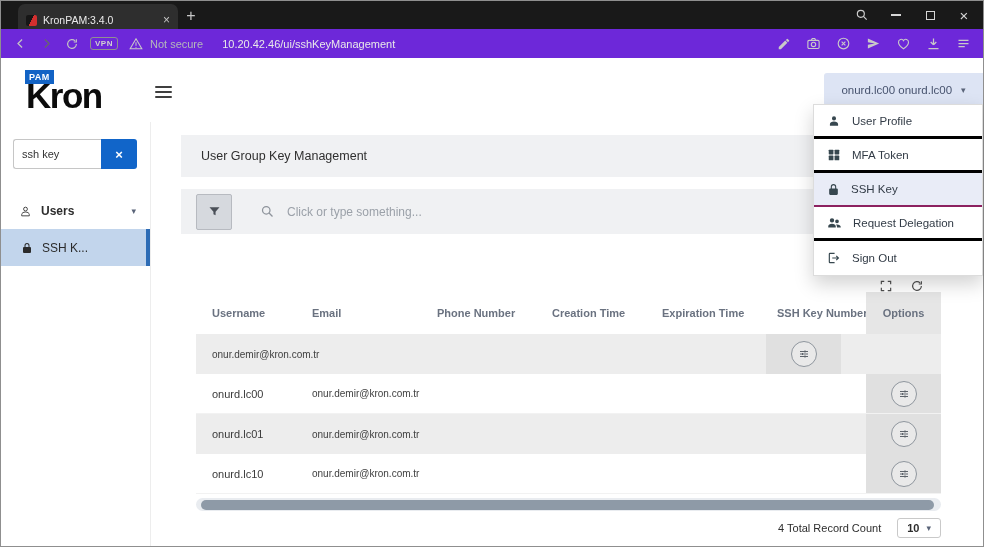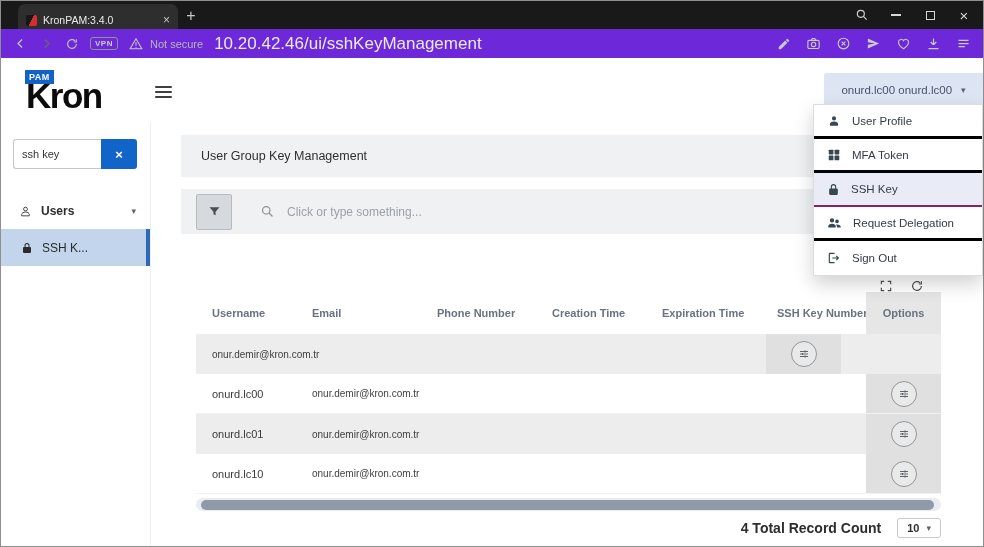--- a/index.html
+++ b/index.html
@@ -16,21 +16,21 @@
   .newtab { position:absolute; left:178px; top:3px; width:24px; height:24px; color:#c8c8c8; font-size:16px; text-align:center; line-height:24px; }
   .win-right { position:absolute; right:2px; top:0; height:28px; display:flex; align-items:center; }
   .win-btn { width:34px; height:28px; display:flex; align-items:center; justify-content:center; color:#d6d6d6; font-size:13px; }
   .max-glyph { width:9px; height:9px; border:1px solid #d6d6d6; display:block; }
   .min-glyph { width:10px; height:2px; background:#d6d6d6; display:block; }
 
   .addressbar { position:absolute; top:28px; left:0; right:0; height:29px; background:#6d28d9; display:flex; align-items:center; padding:0 12px; gap:11px; }
   .nav-ic { display:flex; align-items:center; }
   .vpn-badge { border:1px solid #909090; color:#d0d0d0; font-size:8px; font-weight:bold; padding:1px 4px; border-radius:3px; letter-spacing:.5px; }
   .not-secure { color:#b5b8bb; font-size:11px; margin-left:-4px; }
-  .url { color:#e9e9e9; font-size:17px; flex:1; white-space:nowrap; overflow:hidden; }
+  .url { color:#e9e9e9; font-size:11px; margin-left:8px; flex:1; white-space:nowrap; overflow:hidden; }
   .addr-right { display:flex; gap:15px; align-items:center; margin-left:auto; }
 
   
   .page { position:absolute; top:57px; left:0; right:0; bottom:0; background:#fff;border-radius:16px; }
 
   .logo { position:absolute; left:24px; top:12px; width:120px; height:52px; }
   .logo-badge { position:absolute; left:0; top:0; background:#1263c5; color:#fff; font-size:9px; font-weight:bold; padding:2px 4px; letter-spacing:.5px; z-index:2; }
   .logo-text { position:absolute; left:1px; top:6px; font-size:35px; font-weight:700; color:#0b0b0b; letter-spacing:-1.5px; }
   .hamburger { position:absolute; left:154px; top:28px; width:17px; }
   .hamburger i { display:block; height:2px; background:#3f3f3f; margin-bottom:3px; border-radius:1px; }
@@ -74,21 +74,21 @@
   .opt-head { background:#e6e6e6; }
   .opt-cell { background:#e0e0e0; }
   .row-odd { background:#ededed; }
   .row-even { background:#fff; border-bottom:1px solid #f2f2f2; }
   .opt-btn { width:26px; height:26px; border-radius:50%; border:1px solid #8f969e; background:#e9e9e9; display:flex; align-items:center; justify-content:center; color:#4f565e; cursor:pointer; padding:0; }
 
   .hscroll { position:absolute; left:45px; top:376px; width:745px; height:13px; background:#e9ecf0; border-radius:7px; }
   .hthumb { position:absolute; left:5px; top:1.5px; width:733px; height:10px; background:#8e9aa7; border-radius:5px; }
 
   .table-footer { position:absolute; left:45px; top:396px; width:745px; display:flex; align-items:center; justify-content:flex-end; gap:16px; }
-  .record-count { font-size:14px; font-weight:bold; color:#2d2d2d; }
+  .record-count { font-size:11px; font-weight:normal; color:#2d2d2d; }
   .page-size { display:flex; align-items:center; gap:7px; border:1px solid #c9c9c9; border-radius:3px; padding:3px 9px; font-size:11px; font-weight:bold; color:#2d2d2d; background:#fff; cursor:pointer; }
 
   
   .user-menu { position:absolute; left:812px; top:46px; width:170px; background:#fff; border:1px solid #dcdcdc; box-shadow:0 8px 18px rgba(0,0,0,.18); z-index:20; }
   .menu-item { height:34px; display:flex; align-items:center; gap:11px; padding:0 13px; font-size:11.5px; color:#323b46; border-bottom:3px solid #000000; cursor:pointer; }
   .menu-item:last-child { border-bottom:none; }
   .menu-item.active { background:#e9ecf7; border-bottom:2px solid #8c2160; }
   .mi-ic { display:flex; color:#37474f; }
 
   svg { display:block; }

